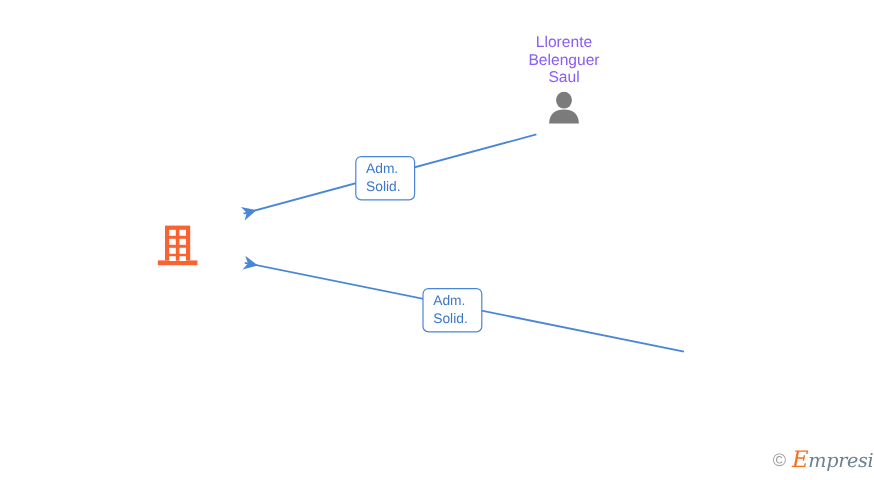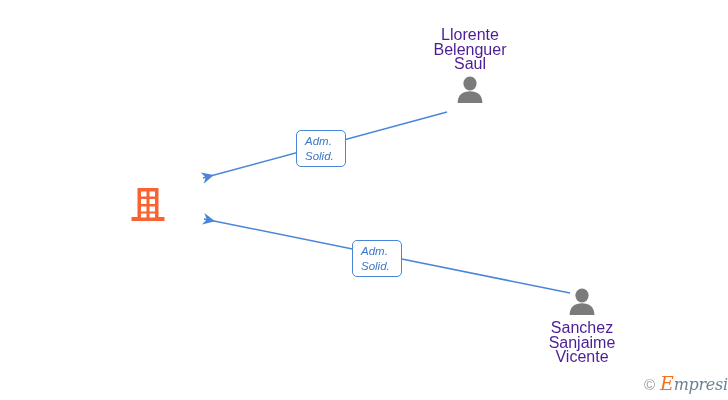--- a/index.html
+++ b/index.html
@@ -22,22 +22,22 @@
     left: 0;
     top: 0;
     width: 728px;
     height: 400px;
   }
   .node {
     position: absolute;
     text-align: center;
   }
   .node-label {
-    color: #4c1d95;
-    font-size: 16px;
+    color: #8b5cf6;
+    font-size: 13px;
     line-height: 14.5px;
     white-space: pre-line;
   }
   .company-label {
     color: #7d7d7d;
     font-size: 12.5px;
     line-height: 15px;
     font-weight: bold;
     letter-spacing: 0.7px;
     white-space: pre-line;
@@ -80,21 +80,20 @@
     box-sizing: border-box;
     border: 1.4px solid #4a86d8;
     border-radius: 5px;
     background: #ffffff;
     color: #3c78c8;
     font-size: 11.5px;
     line-height: 15px;
     padding: 3px 8px 4px 8px;
     text-align: left;
     white-space: pre-line;
-    font-style: italic;
   }
   #edge-label-1 {
     left: 296px;
     top: 130px;
     width: 50px;
     height: 37px;
   }
   #edge-label-2 {
     left: 352px;
     top: 240px;
@@ -160,29 +159,20 @@
   <div class="node" id="node-person-1">
     <div class="node-label">Llorente
 Belenguer
 Saul</div>
     <svg class="person-icon" width="30" height="28" viewBox="0 0 30 28" xmlns="http://www.w3.org/2000/svg">
       <ellipse cx="15" cy="7.5" rx="6.6" ry="7" fill="#7b7b7b"></ellipse>
       <path d="M 2.6 27 C 2.6 18.6 8.1 15.2 15 15.2 C 21.9 15.2 27.4 18.6 27.4 27 Z" fill="#7b7b7b"></path>
     </svg>
   </div>
 
-  <div class="node" id="node-person-2">
-    <svg class="person-icon" width="30" height="28" viewBox="0 0 30 28" xmlns="http://www.w3.org/2000/svg">
-      <ellipse cx="15" cy="7.5" rx="6.6" ry="7" fill="#7b7b7b"></ellipse>
-      <path d="M 2.6 27 C 2.6 18.6 8.1 15.2 15 15.2 C 21.9 15.2 27.4 18.6 27.4 27 Z" fill="#7b7b7b"></path>
-    </svg>
-    <div class="node-label">Sanchez
-Sanjaime
-Vicente</div>
-  </div>
 
   <div class="edge-label" id="edge-label-1">Adm.
 Solid.</div>
   <div class="edge-label" id="edge-label-2">Adm.
 Solid.</div>
 
   <div id="watermark">
     <span class="copy-mark">©</span>
     <span class="brand"><span class="brand-initial">E</span><span class="brand-rest">mpresia</span></span>
   </div>

